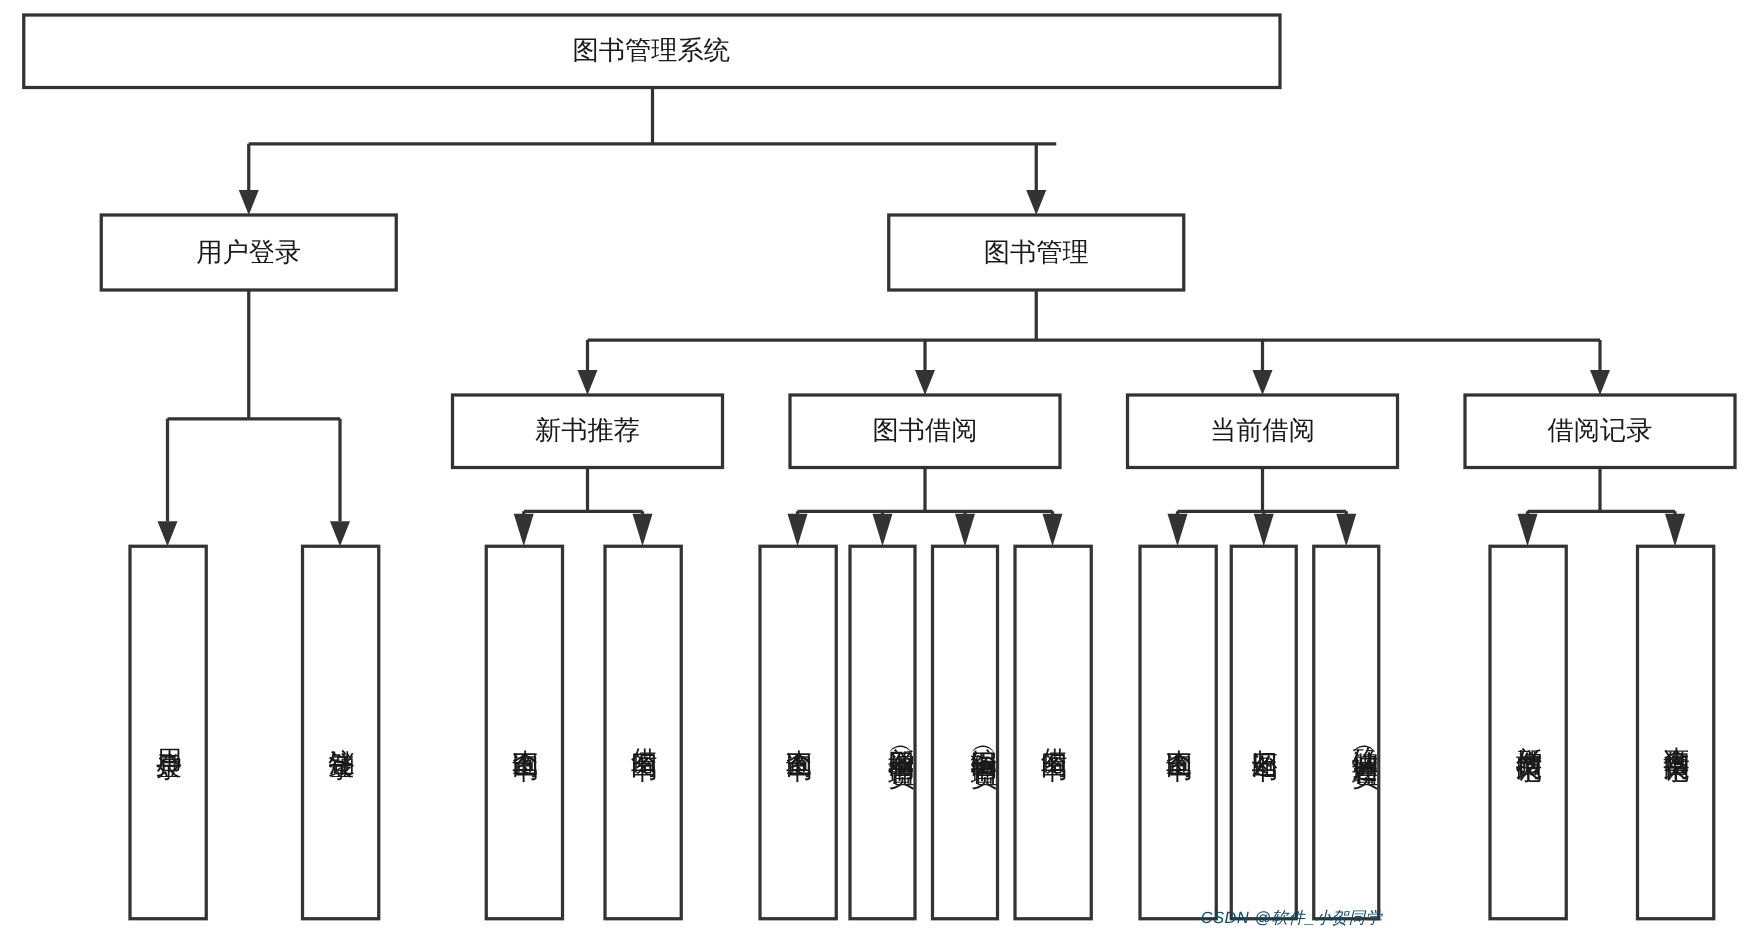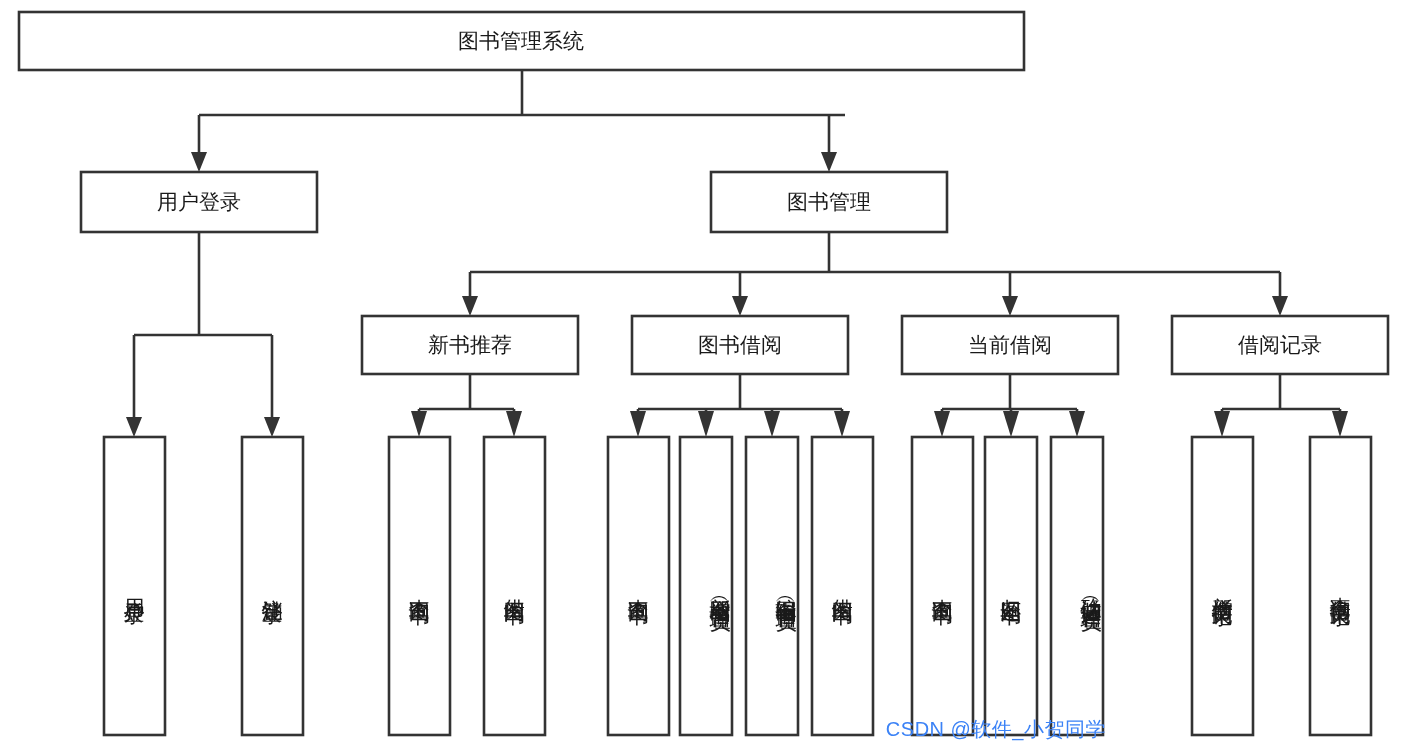--- a/index.html
+++ b/index.html
@@ -69,24 +69,25 @@
     display: flex;
     align-items: center;
     justify-content: center;
     pointer-events: none;
   }
   .watermark {
     position: absolute;
     right: 8px;
     bottom: 4px;
     font-family: "Liberation Sans", "DejaVu Sans", sans-serif;
-    font-size: 20px;
-    color: #3b82f6;
+    font-size: 13px;
+    color: #0c4a6e;
     letter-spacing: 0.5px;
     white-space: nowrap;
+    font-style: italic;
   }
 </style>
 </head>
 <body>
 
 <div id="diagram-root">
 
   <svg class="diagram-canvas" viewBox="0 0 1405 747">
 
     <rect class="node-box" x="19" y="12" width="1005" height="58"></rect>

